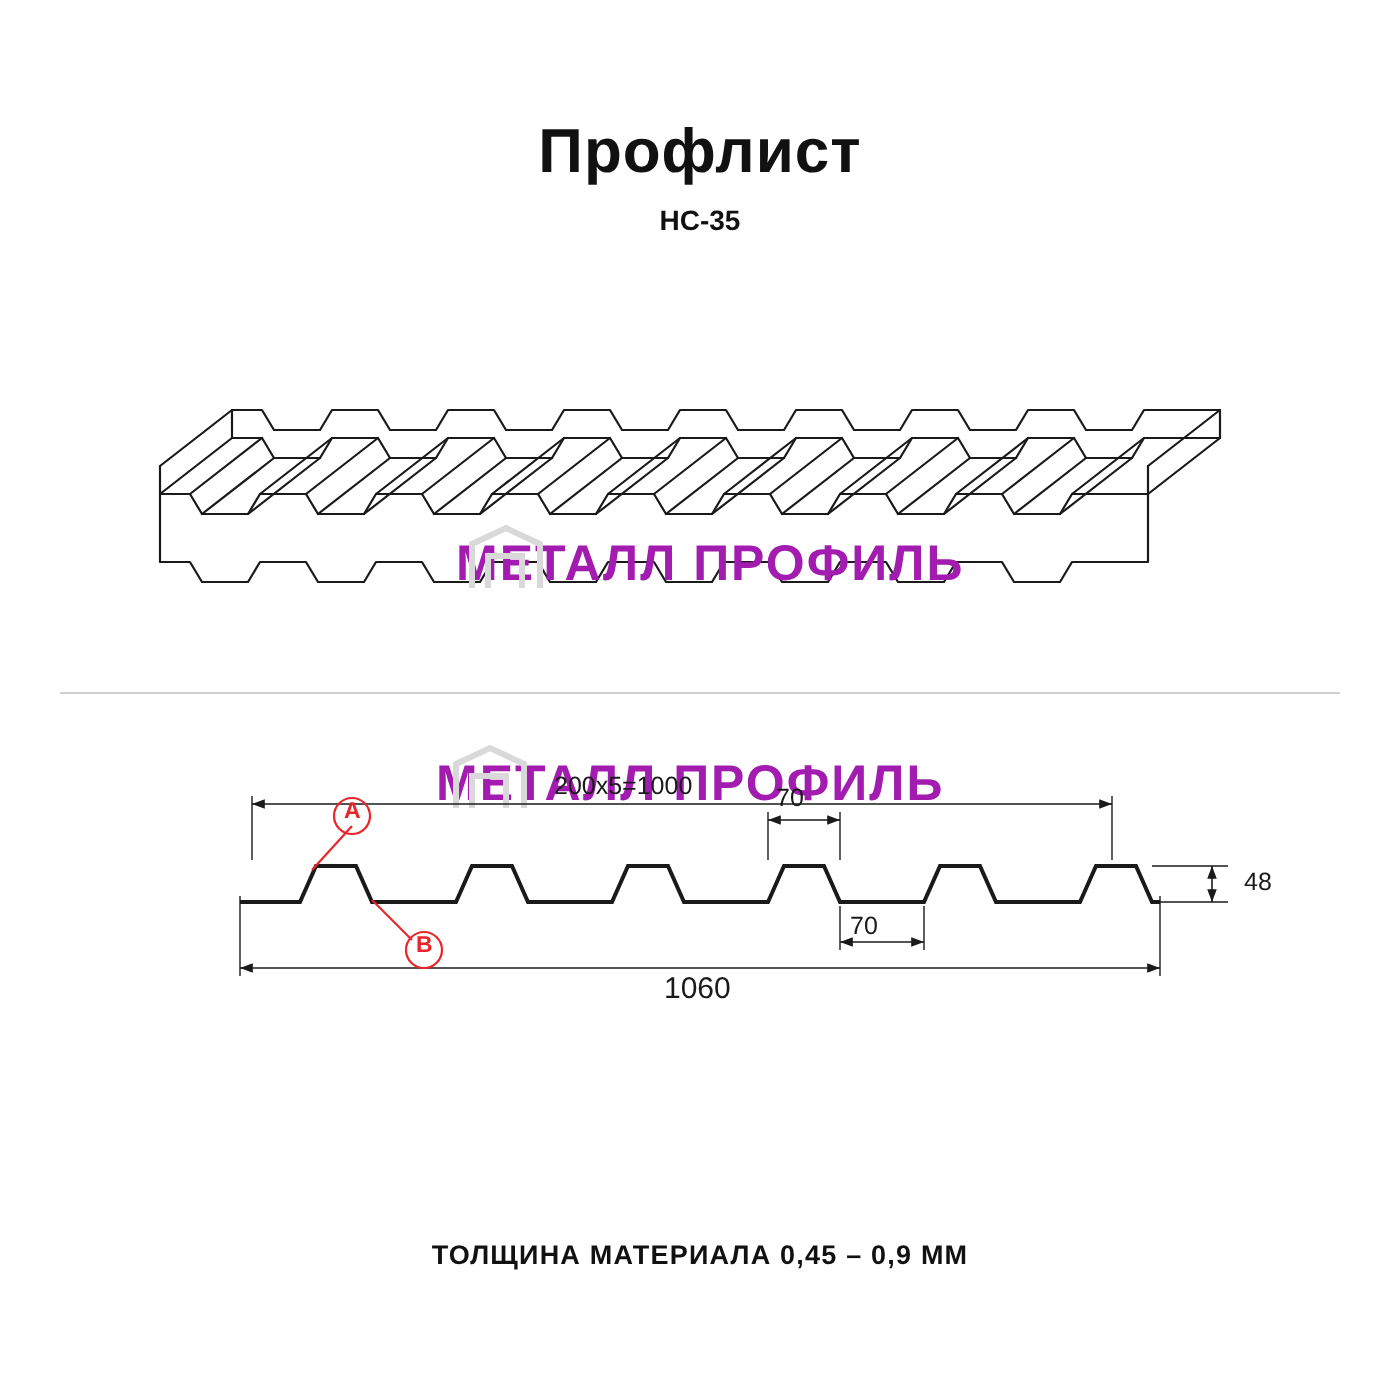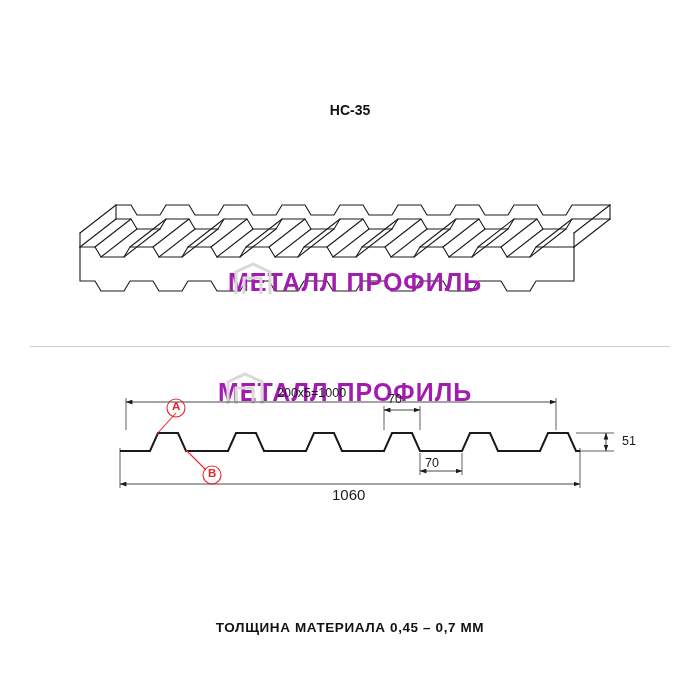--- a/index.html
+++ b/index.html
@@ -100,20 +100,21 @@
     position: absolute;
     left: 0;
     top: 0;
   }
 </style>
 </head>
 <body>
 
 <div class="page">
 
+  <div class="title">Профлист</div>
   <div class="subtitle">НС-35</div>
 
   <svg class="drawing" width="700" height="330" viewBox="0 0 700 330">
     <g fill="none" stroke="#1a1a1a" stroke-width="1.1" stroke-linejoin="round" stroke-linecap="round">
 
       <path d="M80,233 L116,205 L610,205 L574,233 Z" opacity="0"></path>
 
       <path d="M116,205
                L131,205 L137,215 L160,215 L166,205 L189,205 L195,215 L218,215 L224,205
                L247,205 L253,215 L276,215 L282,205 L305,205 L311,215 L334,215 L340,205
@@ -266,22 +267,22 @@
 
   <div style="position:absolute; left:0; top:380px; width:560px; height:140px; pointer-events:none;">
     <div style="position:absolute; left:277px; top:6px; font-size:12.5px;">200х5=1000</div>
 
     <div style="position:absolute; left:388px; top:12px; font-size:12.5px;">70</div>
 
     <div style="position:absolute; left:425px; top:76px; font-size:12.5px;">70</div>
 
     <div style="position:absolute; left:332px; top:106px; font-size:15px;">1060</div>
 
-    <div style="position:absolute; left:622px; top:54px; font-size:12.5px;">51</div>
+    <div style="position:absolute; left:622px; top:54px; font-size:12.5px;">48</div>
 
     <div style="position:absolute; left:172px; top:20px; font-size:11.5px; color:#e8262a; font-weight:bold;">A</div>
 
     <div style="position:absolute; left:208px; top:87px; font-size:11.5px; color:#e8262a; font-weight:bold;">B</div>
   </div>
 
-  <div class="footer-note">ТОЛЩИНА МАТЕРИАЛА 0,45 – 0,7 ММ</div>
+  <div class="footer-note">ТОЛЩИНА МАТЕРИАЛА 0,45 – 0,9 ММ</div>
 
 </div>
 
 </body></html>

